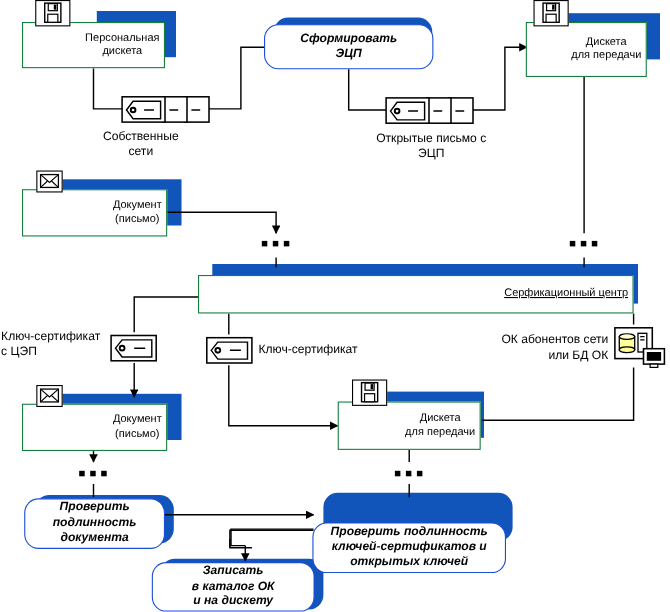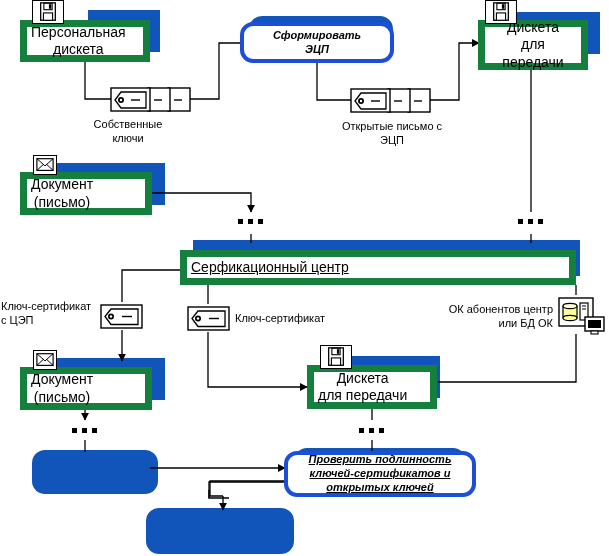--- a/index.html
+++ b/index.html
@@ -23,37 +23,37 @@
     position: absolute;
     background: #1155BB;
     z-index: 1;
   }
   .shadow.rounded { border-radius: 13px; }
 
   
   .node {
     position: absolute;
     background: #ffffff;
-    border: 7px solid #15803d;
+    border: 1px solid #15803d;
     z-index: 3;
     display: flex;
     align-items: center;
-    justify-content: flex-start;
+    justify-content: flex-end;
     text-align: center;
-    font-size: 14px;
+    font-size: 10px;
     color: #000000;
     line-height: 1.25;
   }
   .node .lbl { padding: 0 4px; }
 
   
   .pnode {
     position: absolute;
     background: #ffffff;
-    border: 4px solid #1d4ed8;
+    border: 1px solid #1d4ed8;
     border-radius: 13px;
     z-index: 3;
     display: flex;
     align-items: center;
     justify-content: center;
     text-align: center;
     font-size: 11px;
     font-style: italic;
     font-weight: bold;
     color: #000000;
@@ -204,27 +204,37 @@
   <div class="node" style="left:20px; top:367px; width:132px; height:43px;">
     <span class="lbl" style="white-space: pre-line;">Документ
 (письмо)</span>
   </div>
 
   <div class="node" style="left:307px; top:365px; width:130px; height:44px;">
     <span class="lbl" style="white-space: pre-line;">Дискета
 для передачи</span>
   </div>
 
-
-  <div class="pnode" style="left:284px; top:451px; width:192px; height:46px;text-decoration:underline;">
+  <div class="pnode" style="left:22px; top:453px; width:128px; height:46px;">
+    <span class="lbl" style="white-space: pre-line;">Проверить
+подлинность
+документа</span>
+  </div>
+
+  <div class="pnode" style="left:284px; top:475px; width:176px; height:46px;">
     <span class="lbl" style="white-space: pre-line;">Проверить подлинность
 ключей-сертификатов и
 открытых ключей</span>
   </div>
 
+  <div class="pnode" style="left:138px; top:511px; width:148px; height:45px;">
+    <span class="lbl" style="white-space: pre-line;">Записать
+в каталог ОК
+и на дискету</span>
+  </div>
 
   <div class="icon-box" style="left:32px; top:0px; width:32px; height:24px;">
     <svg viewBox="0 0 32 24" width="30" height="22">
       <rect x="8" y="2" width="16" height="19" fill="#fff" stroke="#000" stroke-width="1.4"></rect>
       <rect x="11.5" y="2.5" width="9" height="7" fill="#fff" stroke="#000" stroke-width="1.2"></rect>
       <rect x="17" y="3.5" width="2.5" height="5" fill="#000"></rect>
       <rect x="11" y="13" width="10" height="8" fill="#fff" stroke="#000" stroke-width="1.2"></rect>
     </svg>
   </div>
 
@@ -343,26 +353,26 @@
       <i></i>
       <i></i>
     </div>
   <div class="dots" style="left:359px; top:428px;">
       <i></i>
       <i></i>
       <i></i>
     </div>
 
   <div class="caption" style="left: 78px; top: 118px; width: 100px; white-space: pre-line;">Собственные
-ключи</div>
+сети</div>
 
   <div class="caption" style="left: 332px; top: 120px; width: 120px; white-space: pre-line;">Открытые письмо с
 ЭЦП</div>
 
   <div class="caption left" style="left: 1px; top: 300px; width: 96px; white-space: pre-line;">Ключ-сертификат
 с ЦЭП</div>
 
   <div class="caption left" style="left: 235px; top: 312px; width: 110px; white-space: pre-line;">Ключ-сертификат</div>
 
-  <div class="caption right" style="left: 437px; top: 303px; width: 116px; white-space: pre-line;">ОК абонентов центр
+  <div class="caption right" style="left: 437px; top: 303px; width: 116px; white-space: pre-line;">ОК абонентов сети
 или БД ОК</div>
 
 </div>
 
 </body></html>

